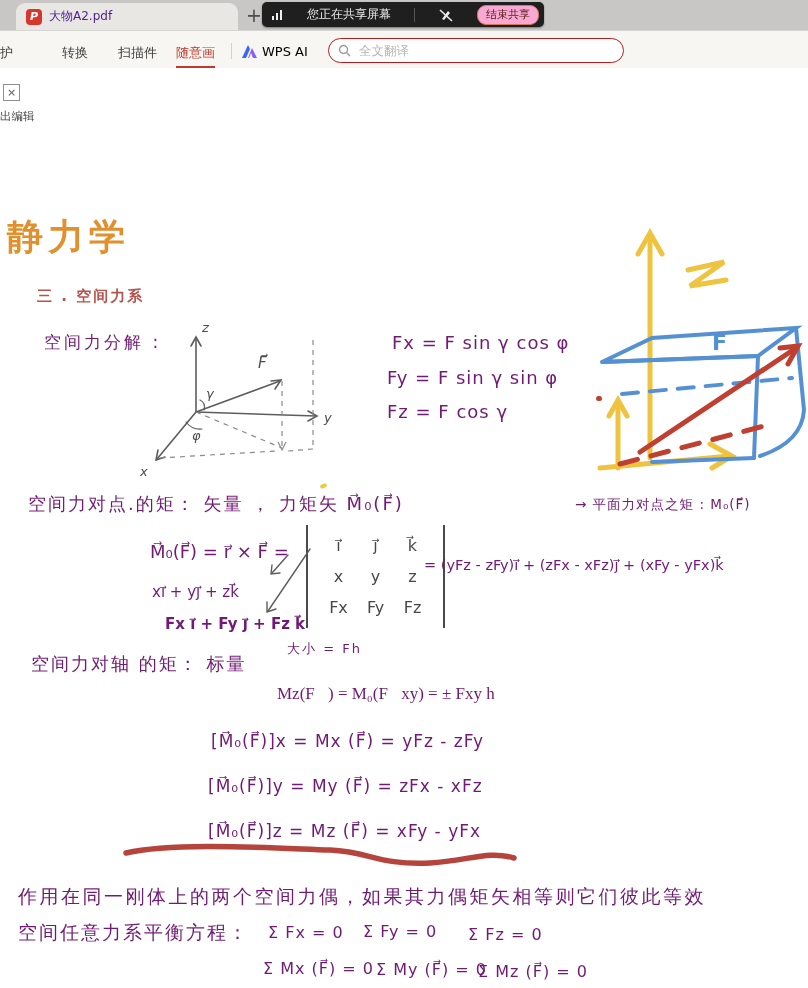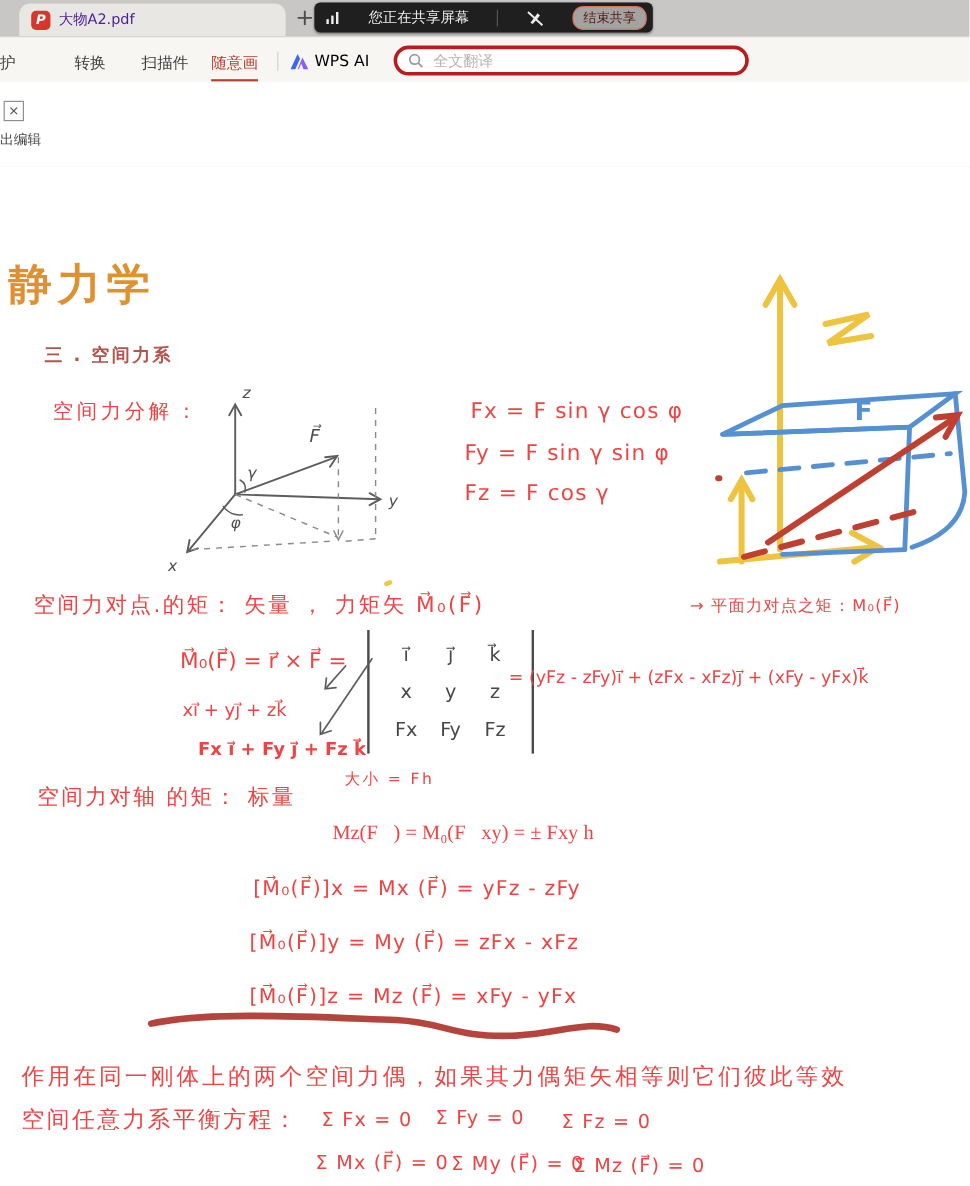--- a/index.html
+++ b/index.html
@@ -11,41 +11,41 @@
   .tab{left:16px;top:3px;width:222px;height:27px;background:#e9e7e4;border-radius:9px 9px 0 0;
        display:flex;align-items:center;padding-left:10px;box-sizing:border-box;gap:7px;}
   .pdficon{width:16px;height:16px;border-radius:4px;background:#d6362c;color:#fff;font-size:11px;
        font-weight:bold;display:flex;align-items:center;justify-content:center;font-style:italic;}
   .tabtitle{font-size:12px;color:#4c1d95;}
   .newtab{left:246px;top:4px;font-size:19px;color:#4c4c4c;line-height:22px;}
   .banner{left:262px;top:2px;height:25px;background:#1f1f1f;border-radius:5px;display:flex;
        align-items:center;padding:0 5px 0 9px;gap:23px;box-shadow:0 1px 2px rgba(0,0,0,.4);}
   .banner-text{color:#ececec;font-size:12px;}
   .banner-div{width:1px;height:14px;background:#555;}
-  .endshare{background:#a3a3a3;border:1px solid #d4755a;color:#571c10;font-size:11px;
+  .endshare{background:#f9a8d4;border:1px solid #d4755a;color:#571c10;font-size:11px;
        padding:2px 8px;border-radius:9px;line-height:14px;}
   
   .toolbar{left:0;top:30px;width:808px;height:38px;background:#f7f6f3;border-top:1px solid #d6d5d2;}
   .titem{top:13px;font-size:13px;color:#3e3e3e;}
   .titem-active{color:#c0392b;border-bottom:2px solid #c0392b;padding-bottom:4px;}
   .tb-div{left:231px;top:12px;width:1px;height:16px;background:#d2d1ce;}
   .wpsai-text{left:262px;top:13px;font-size:13px;color:#000000;font-weight:500;}
-  .search{left:328px;top:7px;width:296px;height:25px;background:#fff;border:3px solid #b91c1c;
+  .search{left:328px;top:7px;width:296px;height:25px;background:#fff;border:1px solid #b91c1c;
        border-radius:13px;display:flex;align-items:center;padding-left:9px;gap:6px;box-sizing:border-box;}
   .search input{border:none;outline:none;font-size:12.5px;color:#444;width:230px;background:transparent;
        font-family:"DejaVu Sans","Liberation Sans",sans-serif;}
   .search input::placeholder{color:#b7b5b1;}
   
   .editstrip{left:0;top:68px;width:808px;height:71px;background:#fff;border-bottom:1px solid #e3e2df;}
   .closebox{left:3px;top:16px;width:15px;height:15px;border:1px solid #8f8f8f;color:#555;
        font-size:11px;display:flex;align-items:center;justify-content:center;}
   .exitlabel{left:0px;top:41px;font-size:11.5px;color:#454545;}
   
   .page{left:0;top:139px;width:808px;height:849px;background:#fff;}
-  .hw{color:#ef4444;}
+  .hw{color:#701a75;}
   .title{left:7px;top:74px;font-size:36px;font-weight:900;color:#e0912f;letter-spacing:5px;}
   .section{left:37px;top:148px;font-size:15px;color:#b3544d;letter-spacing:2px;font-weight:bold;}
   .decomp{left:44px;top:192px;font-size:17px;letter-spacing:3px;}
   .comp{font-size:18px;letter-spacing:1px;}
   .mline1{left:28px;top:353px;font-size:18px;letter-spacing:2px;}
   .mline2{left:575px;top:357px;font-size:13.5px;letter-spacing:1px;}
   .crosslhs{left:150px;top:402px;font-size:18px;}
   .det{left:306px;top:386px;border-left:2px solid #4a4a4a;border-right:2px solid #4a4a4a;padding:5px 12px;}
   .detgrid{display:grid;grid-template-columns:repeat(3,37px);grid-auto-rows:31px;
        align-items:center;justify-items:center;font-size:16px;color:#474747;}

